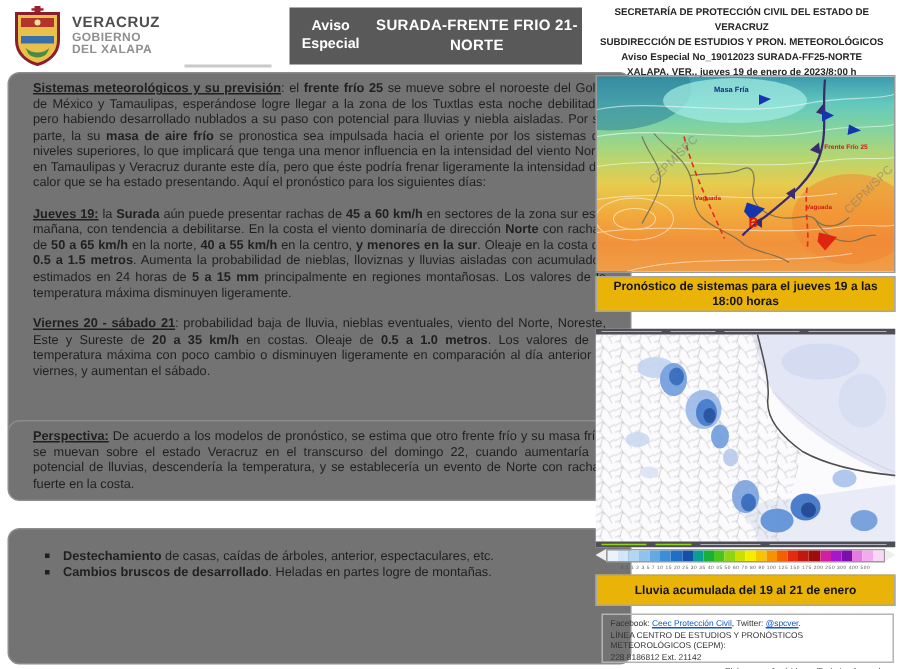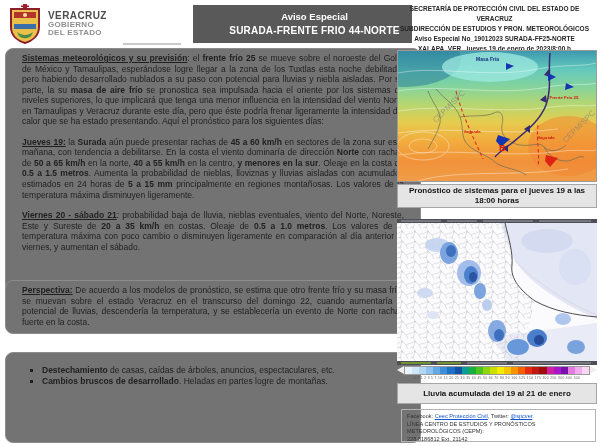--- a/index.html
+++ b/index.html
@@ -10,43 +10,43 @@
   .logos{position:absolute;left:8px;top:3px;height:42px;display:flex;align-items:center;gap:14px;}
   .logo-group{display:flex;align-items:center;gap:6px;}
   .ver-text{line-height:1.02;}
   .ver-name{font-size:10px;font-weight:bold;color:#4d4d4d;letter-spacing:.4px;}
   .ver-sub{font-size:8px;color:#8f8f8f;font-weight:bold;letter-spacing:.3px;}
   .pc-abbr{font-size:15px;font-weight:bold;color:#4d4d4d;line-height:1;}
   .pc-sub{font-size:4.6px;color:#8f8f8f;line-height:1.25;}
   .logo-underline{position:absolute;left:123px;top:43px;width:58px;height:2px;background:#c9c9c9;}
 
   .banner{position:absolute;left:193px;top:5px;width:195px;height:38px;
-          display:flex;flex-direction:column;align-items:center;justify-content:center;
-          text-align:center;line-height:1.3;padding-left:24px;}
+          display:flex;flex-direction:row;align-items:center;justify-content:center;
+          text-align:center;line-height:1.3;}
   .banner .l1{font-size:9.5px;font-weight:bold;}
   .banner .l2{font-size:10px;font-weight:bold;letter-spacing:.2px;}
 
   .office{position:absolute;left:391px;top:4px;width:207px;text-align:center;
           font-size:6.5px;font-weight:bold;color:#262626;line-height:1.55;}
 
   
   .tbox{position:absolute;left:5px;width:416px;border:1px solid #8c8c8c;border-radius:8px;
         box-sizing:border-box;padding:4px 16px;overflow:hidden;background:#737373;}
   .boxA{top:48px;height:245px;}
   .boxB{top:280px;height:54px;}
   .boxC{top:352px;height:91px;}
   .para{margin:0;font-size:8.5px;line-height:10.55px;text-align:justify;}
   .para + .para{margin-top:10px;}
   .bullets{list-style:none;margin:8px 0 0 0;padding:0;}
   .bullets li{display:flex;font-size:8.5px;line-height:10.6px;margin-left:8px;}
   .blt{width:3px;height:3px;background:#1f1f1f;margin:4px 9px 0 0;flex:0 0 3px;}
 
   
   .map1{position:absolute;left:397px;top:50px;width:200px;height:132px;border:1px solid #9a9a9a;box-sizing:border-box;}
-  .caption{position:absolute;left:397px;width:200px;background:#e5e5e5;border:1px solid #a6a6a6;
+  .caption{position:absolute;left:397px;width:200px;background:#eab308;border:1px solid #a6a6a6;
            box-sizing:border-box;display:flex;align-items:center;justify-content:center;text-align:center;
            font-size:8px;font-weight:bold;color:#141414;line-height:1.25;padding:2px 6px;}
   .cap1{top:184px;height:24px;}
   .cap2{top:383px;height:21px;}
   .map2{position:absolute;left:397px;top:219px;width:200px;height:146px;}
   .scalewrap{position:absolute;left:397px;top:366px;width:200px;}
   .scalebar{display:flex;height:9px;align-items:stretch;}
   .scale-end{width:0;height:0;border-top:4.5px solid transparent;border-bottom:4.5px solid transparent;}
   .end-left{border-right:7px solid #efefef;}
   .end-right{border-left:7px solid #efefef;}
@@ -74,29 +74,29 @@
         <rect x="13" y="1.5" width="8" height="1.6" fill="#a02030"></rect>
         <path d="M3,5 h28 v18 c0,9 -7,14 -14,16 C10,37 3,32 3,23 Z" fill="#e8c04a" stroke="#8a1f2b" stroke-width="2"></path>
         <path d="M6,8 h22 v6 h-22 z" fill="#b4342c"></path>
         <path d="M6,20 h22 v5 h-22 z" fill="#3a6ea8"></path>
         <path d="M9,28 c5,4 11,4 16,0 l-2,4 c-3,3 -9,3 -12,0 z" fill="#4a8a46"></path>
         <circle cx="17" cy="11" r="2" fill="#f2e29a"></circle>
       </svg>
       <div class="ver-text">
         <div class="ver-name">VERACRUZ</div>
         <div class="ver-sub">GOBIERNO</div>
-        <div class="ver-sub">DEL ESTADO</div>
+        <div class="ver-sub">DEL XALAPA</div>
       </div>
     </div>
   </div>
   <div class="logo-underline"></div>
 
   <div class="banner" id="banner" style="background: rgb(89, 89, 89); color: rgb(255, 255, 255);">
     <div class="l1">Aviso Especial</div>
-    <div class="l2">SURADA-FRENTE FRIO 44-NORTE</div>
+    <div class="l2">SURADA-FRENTE FRIO 21-NORTE</div>
   </div>
 
   <div class="office">
     <div>SECRETARÍA DE PROTECCIÓN CIVIL DEL ESTADO DE VERACRUZ</div>
     <div>SUBDIRECCIÓN DE ESTUDIOS Y PRON. METEOROLÓGICOS</div>
     <div>Aviso Especial No_19012023 SURADA-FF25-NORTE</div>
     <div>XALAPA, VER., jueves 19 de enero de 2023/8:00 h</div>
   </div>
 
   <div class="tbox boxA">
@@ -106,21 +106,21 @@
   </div>
 
   <div class="tbox boxB">
     <p class="para"><span style="font-weight: bold; text-decoration: underline;">Perspectiva:</span><span> De acuerdo a los modelos de pronóstico, se estima que otro frente frío y su masa fría, se muevan sobre el estado Veracruz en el transcurso del domingo 22, cuando aumentaría el potencial de lluvias, descendería la temperatura, y se establecería un evento de Norte con rachas fuerte en la costa.</span></p>
   </div>
 
   <div class="tbox boxC">
     <ul class="bullets">
       <li>
           <span class="blt"></span>
-          <span><span style="font-weight: bold;">Destechamiento</span><span> de casas, caídas de árboles, anuncios, espectaculares, etc.</span></span>
+          <span><span style="font-weight: bold;">Destechamiento</span><span> de casas, caídas de árboles, anterior, espectaculares, etc.</span></span>
         </li>
       <li>
           <span class="blt"></span>
           <span><span style="font-weight: bold;">Cambios bruscos de desarrollado</span><span>. Heladas en partes logre de montañas.</span></span>
         </li>
     </ul>
   </div>
 
   <div class="map1">
     <svg width="198" height="130" viewBox="0 0 198 130">

